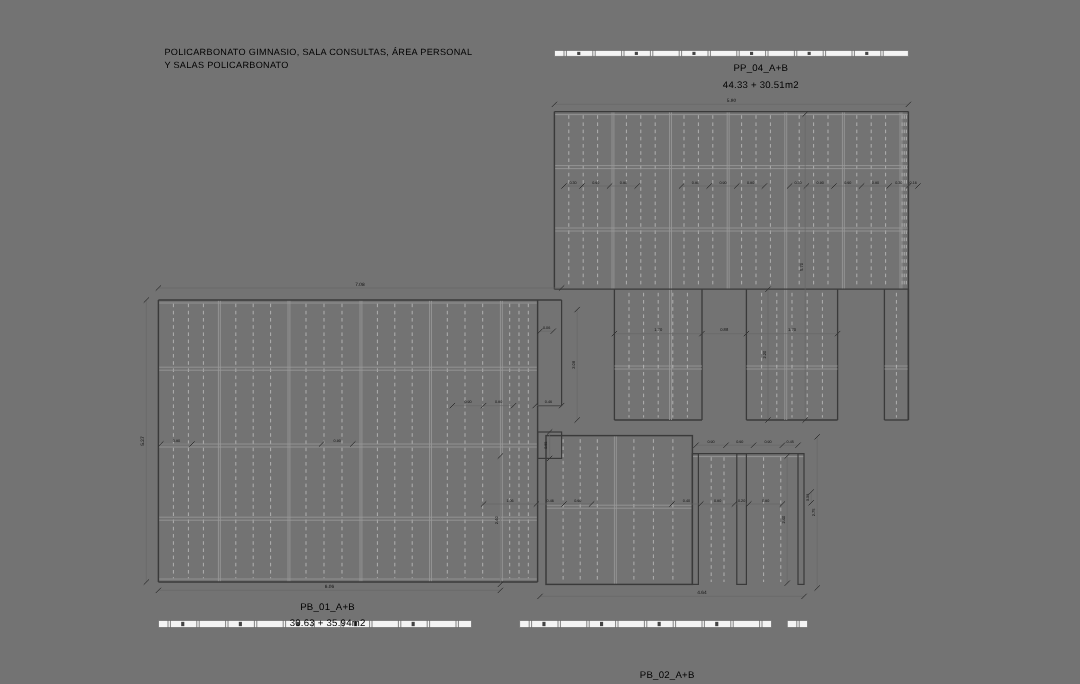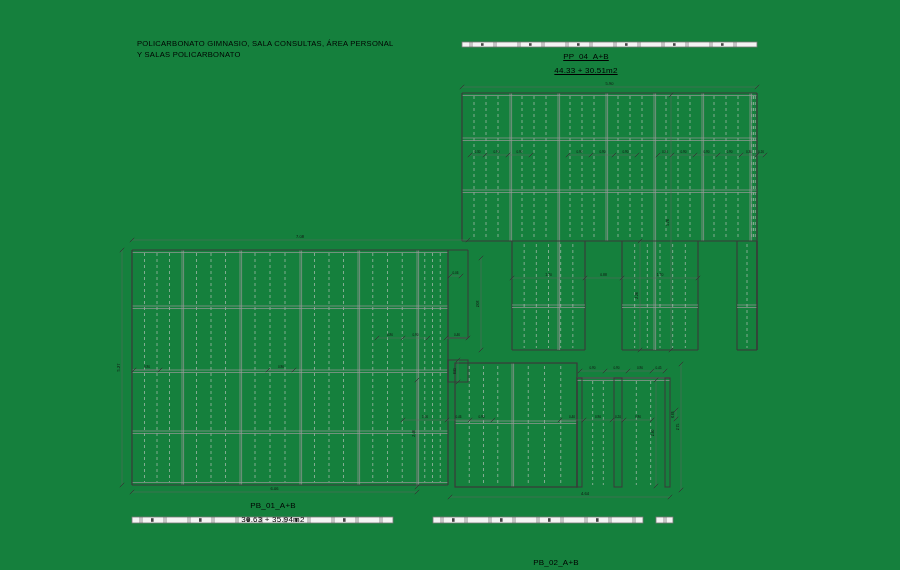--- a/index.html
+++ b/index.html
@@ -1,31 +1,31 @@
 <!DOCTYPE html>
 <html><head>
 <meta charset="utf-8">
 <style>
   html,body{margin:0;padding:0;background:#e8e8e8;}
   .sheet{
-    position:relative;width:900px;height:570px;background:#15803d;
+    position:relative;width:900px;height:570px;background:#737373;
     font-family:"Liberation Sans","DejaVu Sans",sans-serif;overflow:hidden;
   }
   .sheet svg{position:absolute;left:0;top:0;}
   .title-block{
     position:absolute;left:137px;top:38px;
     font-size:7.6px;line-height:11px;letter-spacing:.25px;color:#000;
     font-weight:500;white-space:nowrap;
   }
   .plan-label{
     position:absolute;width:300px;text-align:center;color:#000;
     font-size:8px;line-height:10px;letter-spacing:.2px;
   }
   .plan-label .area{margin-top:4px;}
-  .lbl-pp04{left:436px;top:52px;text-decoration:underline;}
+  .lbl-pp04{left:484px;top:52px;}
   .lbl-pb01{left:123px;top:501px;}
   .lbl-pb02{left:406px;top:558px;}
 </style>
 </head>
 <body>
 
 <div class="sheet">
 
   <svg id="cad" width="900" height="570" viewBox="0 0 900 570">
       <g>

